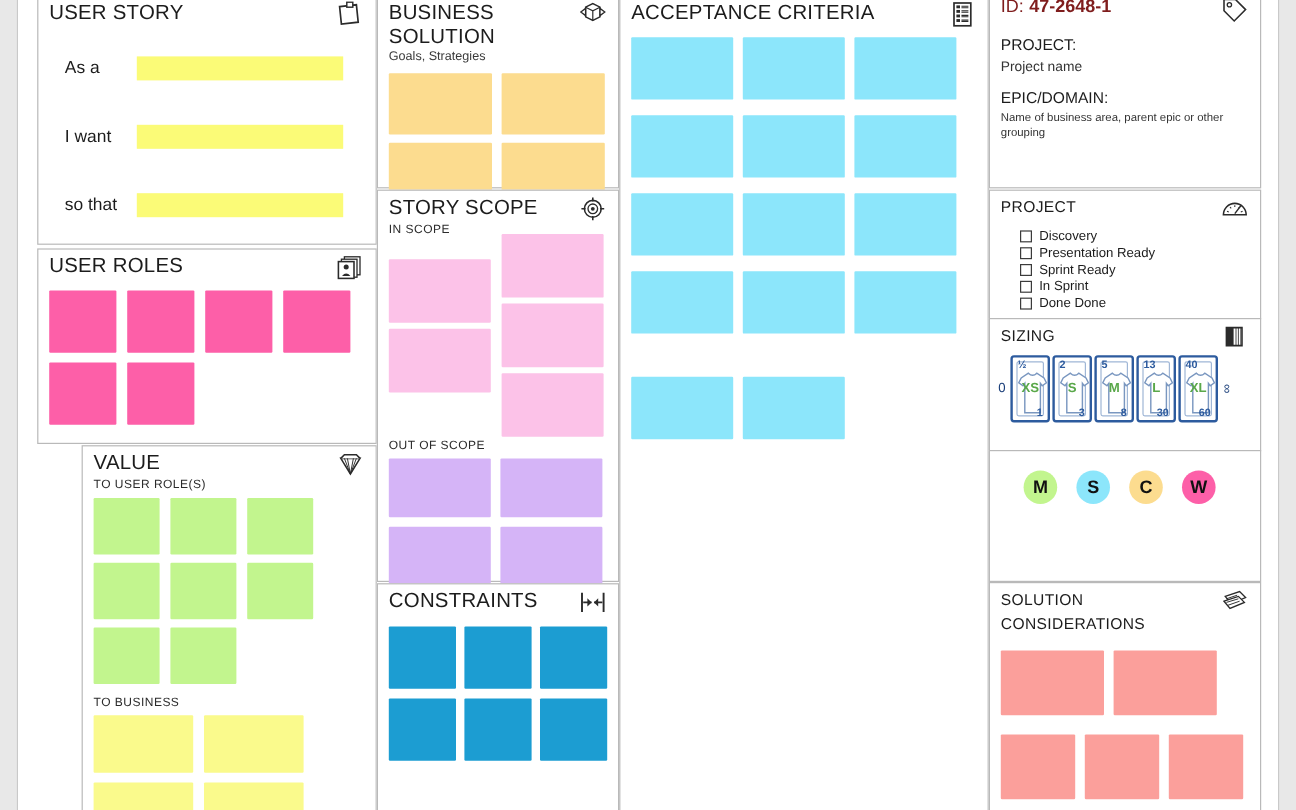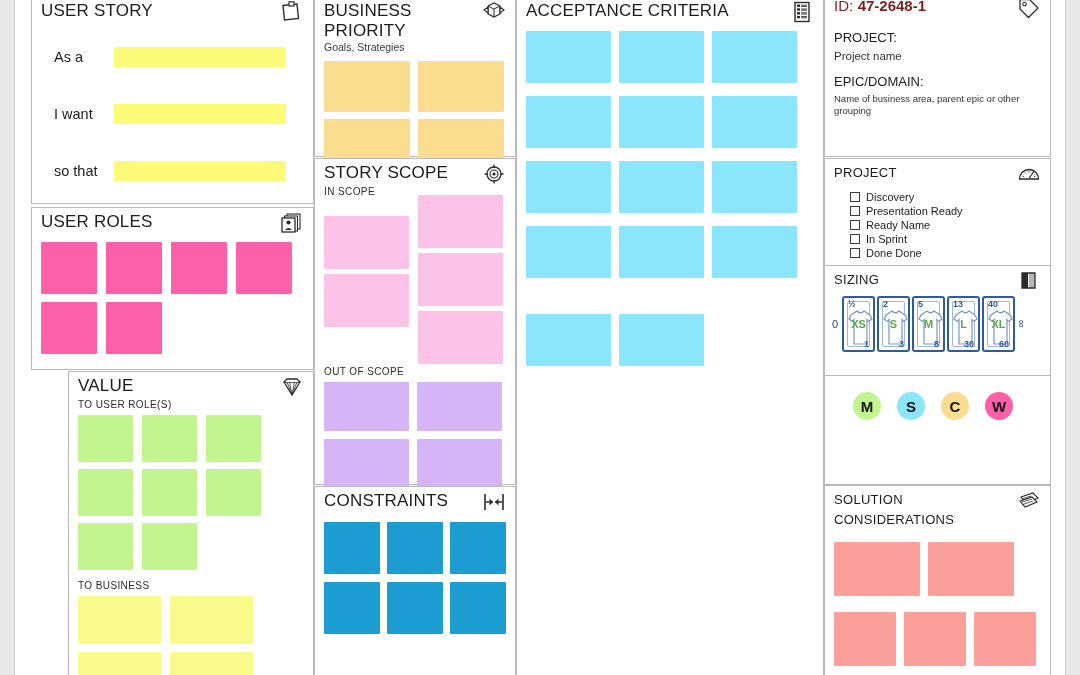--- a/index.html
+++ b/index.html
@@ -218,21 +218,21 @@
             <div class="card" style="background: rgb(250, 250, 140); width: 83px; height: 48px;"></div>
             <div class="card" style="background: rgb(250, 250, 140); width: 83px; height: 48px;"></div>
           </div>
       </div>
     </div>
 
     <div class="col col-2">
 
       <div class="panel" style="top:-2px;height:161px;">
         <div class="ph">
-          <h2>BUSINESS PRIORITY</h2>
+          <h2>BUSINESS SOLUTION</h2>
           <span class="icon">
             <svg viewBox="0 0 24 22" width="24" height="22">
               <path d="M6 5 L12 2 L18 5 L18 13 L12 16 L6 13 Z" fill="#fff" stroke="#2b2b2b" stroke-width="1.2"></path>
               <path d="M6 5 L12 8 L18 5 M12 8 L12 16" stroke="#2b2b2b" stroke-width="1" fill="none"></path>
               <path d="M2 9 L6 6 L6 12 Z M22 9 L18 6 L18 12 Z" fill="#fff" stroke="#2b2b2b" stroke-width="1.1"></path>
             </svg>
           </span>
         </div>
         <p class="sub">Goals, Strategies</p>
         <div class="cards" id="bd-cards" style="padding-top:7px;gap:7px 8px;">
@@ -381,21 +381,21 @@
             <div class="chk-row">
               <span class="chk-box"></span>
               <span class="chk-label">Discovery</span>
             </div>
             <div class="chk-row">
               <span class="chk-box"></span>
               <span class="chk-label">Presentation Ready</span>
             </div>
             <div class="chk-row">
               <span class="chk-box"></span>
-              <span class="chk-label">Ready Name</span>
+              <span class="chk-label">Sprint Ready</span>
             </div>
             <div class="chk-row">
               <span class="chk-box"></span>
               <span class="chk-label">In Sprint</span>
             </div>
             <div class="chk-row">
               <span class="chk-box"></span>
               <span class="chk-label">Done Done</span>
             </div>
           </div>

